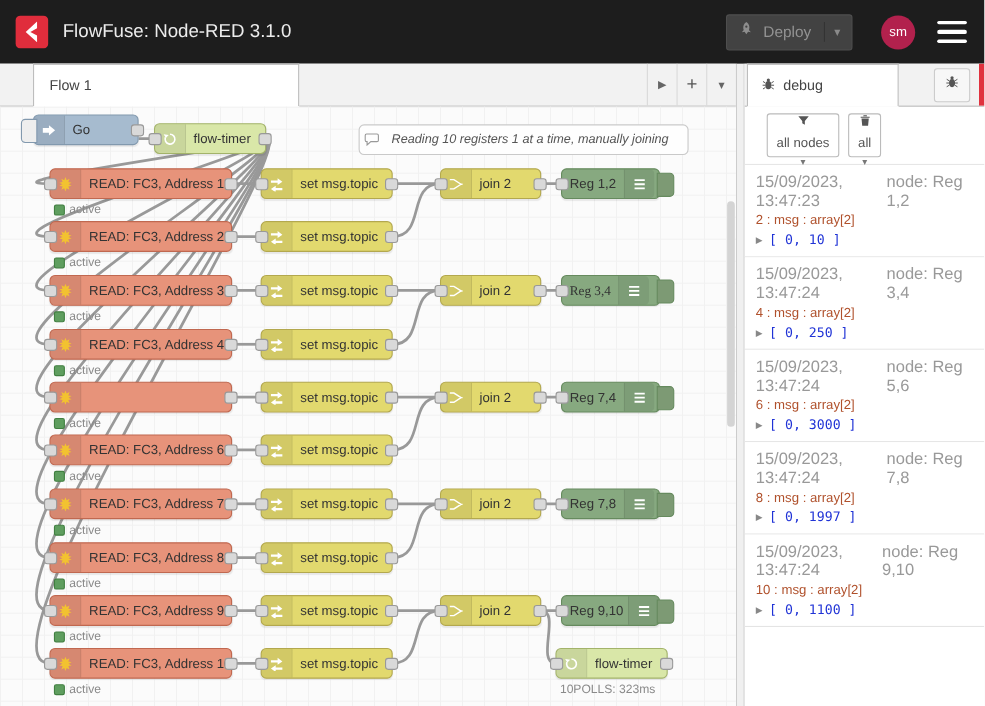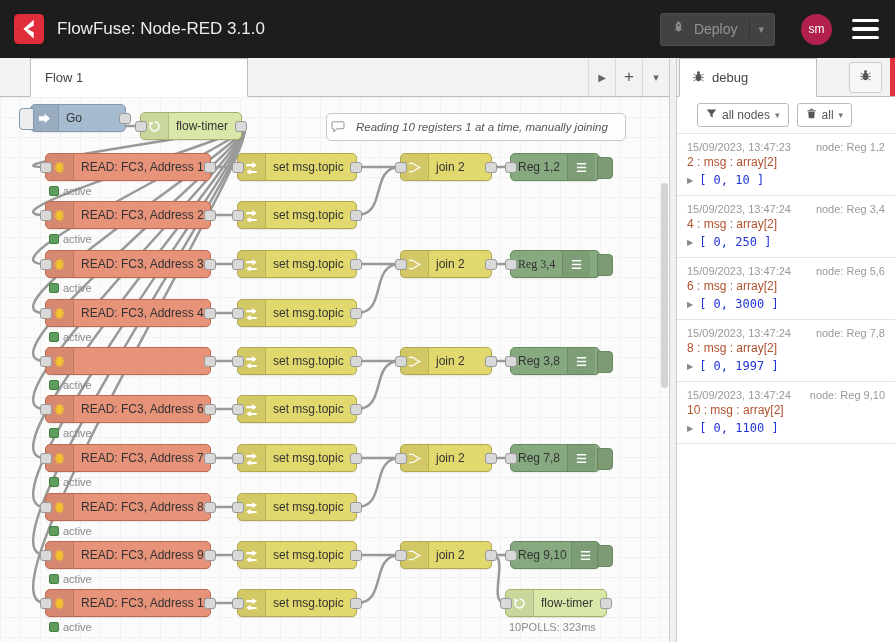--- a/index.html
+++ b/index.html
@@ -17,21 +17,21 @@
   .dsep{width:1px;height:18px;background:#333;margin:0 8px 0 12px;}
   .dcaret{color:#8a8a8a;font-size:11px;}
   .avatar{width:31px;height:31px;border-radius:50%;background:#b2214d;color:#fff;font-size:12px;display:flex;align-items:center;justify-content:center;margin:0 18px 0 26px;cursor:pointer;}
   .menu{display:flex;flex-direction:column;gap:5px;cursor:pointer;padding:4px 2px;}
   .menu .bar{width:27px;height:3.5px;background:#fff;border-radius:2px;}
 
   
   .workspace{flex:1;display:flex;height:584px;}
   .canvas-col{width:669px;flex:0 0 669px;display:flex;flex-direction:column;background:#fff;}
   .tabbar{height:39px;flex:0 0 39px;background:#f2f2f2;border-bottom:1px solid #bdbdbd;display:flex;align-items:stretch;padding-left:30px;box-sizing:border-box;}
-  .flow-tab{height:39px;margin-bottom:-1px;background:#fff;border:1px solid #bdbdbd;border-bottom:1px solid #fff;width:218px;display:flex;align-items:center;padding:0 14px;font-size:13px;color:#444;box-sizing:border-box;cursor:pointer;}
+  .flow-tab{height:39px;margin-bottom:-1px;background:#fff;border:1px solid #bdbdbd;border-bottom:1px solid #fff;width:242px;display:flex;align-items:center;padding:0 14px;font-size:13px;color:#444;box-sizing:border-box;cursor:pointer;}
   .tab-actions{margin-left:auto;display:flex;align-items:stretch;}
   .tab-actions button{width:27px;background:none;border:none;border-left:1px solid #d9d9d9;color:#666;cursor:pointer;display:flex;align-items:center;justify-content:center;font-family:inherit;}
   .tab-actions button:nth-child(1){font-size:10px;}
   .tab-actions button:nth-child(2){font-size:17px;color:#555;}
   .tab-actions button:nth-child(3){font-size:11px;}
   .canvas{position:relative;flex:1;background:#fbfbfb;background-image:linear-gradient(#f1f1f1 1px,transparent 1px),linear-gradient(90deg,#f1f1f1 1px,transparent 1px);background-size:20px 20px;overflow:hidden;}
   .wires{position:absolute;left:0;top:0;overflow:visible;}
   .vscroll{position:absolute;right:1px;top:0;width:7px;height:100%;}
   .vthumb{position:absolute;top:86px;height:205px;width:7px;background:#d4d4d4;border-radius:4px;}
 
@@ -52,25 +52,25 @@
   .status-dot{width:8px;height:8px;background:#5f9e5f;border:1px solid #417f41;border-radius:2px;}
 
   
   .splitter{width:8px;flex:0 0 8px;background:#f0f0f0;border-left:1px solid #ccc;border-right:1px solid #ccc;box-sizing:border-box;cursor:col-resize;}
   .sidebar{width:218px;flex:0 0 218px;background:#fff;display:flex;flex-direction:column;box-sizing:border-box;}
   .side-tabs{height:39px;flex:0 0 39px;background:#f2f2f2;border-bottom:1px solid #bdbdbd;display:flex;align-items:stretch;padding-left:2px;box-sizing:border-box;}
   .side-tab{height:39px;margin-bottom:-1px;background:#fff;border:1px solid #bdbdbd;border-bottom:1px solid #fff;width:138px;display:flex;align-items:center;gap:7px;padding:0 12px;font-size:13px;color:#444;box-sizing:border-box;cursor:pointer;}
   .side-tab-btn{width:31px;height:29px;margin-left:auto;margin-right:8px;align-self:center;border:1px solid #ccc;background:#f7f7f7;border-radius:3px;display:flex;align-items:center;justify-content:center;cursor:pointer;}
   .side-accent{width:5px;background:#e0323e;}
   .filterbar{display:flex;gap:8px;align-items:center;padding:6px 8px 6px 20px;border-bottom:1px solid #e6e6e6;}
-  .fbtn{display:flex;align-items:center;gap:5px;height:24px;padding:0 8px;background:#fff;border:1px solid #bbb;border-radius:3px;font-size:12px;color:#555;font-family:inherit;cursor:pointer;}
+  .fbtn{display:flex;align-items:center;gap:5px;height:40px;padding:0 8px;background:#fff;border:1px solid #bbb;border-radius:3px;font-size:12px;color:#555;font-family:inherit;cursor:pointer;flex-direction:column;}
   .fbtn .caret{font-size:9px;color:#777;}
   .messages{flex:1;overflow:hidden;}
   .msg{padding:7px 10px 8px;border-bottom:1px solid #e4e4e4;background:#fff;}
-  .msg-meta{display:flex;justify-content:space-between;font-size:11px;color:#999;margin-bottom:2px;}
+  .msg-meta{display:flex;justify-content:space-between;font-size:15px;color:#999;margin-bottom:2px;}
   .msg-prop{font-size:12px;color:#b0512c;margin-bottom:4px;}
   .msg-payload{display:flex;align-items:center;gap:6px;}
   .msg-payload .caret{font-size:8px;color:#888;cursor:pointer;}
   .pval{font-family:"DejaVu Sans Mono",monospace;font-size:12px;color:#2033d6;cursor:pointer;}
 </style>
 </head>
 <body>
 
 <div class="app">
 
@@ -506,21 +506,21 @@
             <span class="label">Reg 3,4</span>
             <div class="icon-strip strip-right">
               <svg viewBox="0 0 14 14" width="13" height="13">
                 <path d="M2 3h10M2 7h10M2 11h10" stroke="#fff" stroke-width="1.8"></path>
               </svg>
             </div>
             <div class="port port-in"></div>
             <div class="debug-btn"></div>
           </div>
           <div class="fnode debug" style="left: 510px; top: 250px; width: 90px; background: rgb(135, 169, 128); border-color: rgb(102, 138, 94);">
-            <span class="label">Reg 3,8</span>
+            <span class="label">Reg 7,4</span>
             <div class="icon-strip strip-right">
               <svg viewBox="0 0 14 14" width="13" height="13">
                 <path d="M2 3h10M2 7h10M2 11h10" stroke="#fff" stroke-width="1.8"></path>
               </svg>
             </div>
             <div class="port port-in"></div>
             <div class="debug-btn"></div>
           </div>
           <div class="fnode debug" style="left: 510px; top: 347px; width: 90px; background: rgb(135, 169, 128); border-color: rgb(102, 138, 94);">
             <span class="label">Reg 7,8</span>

